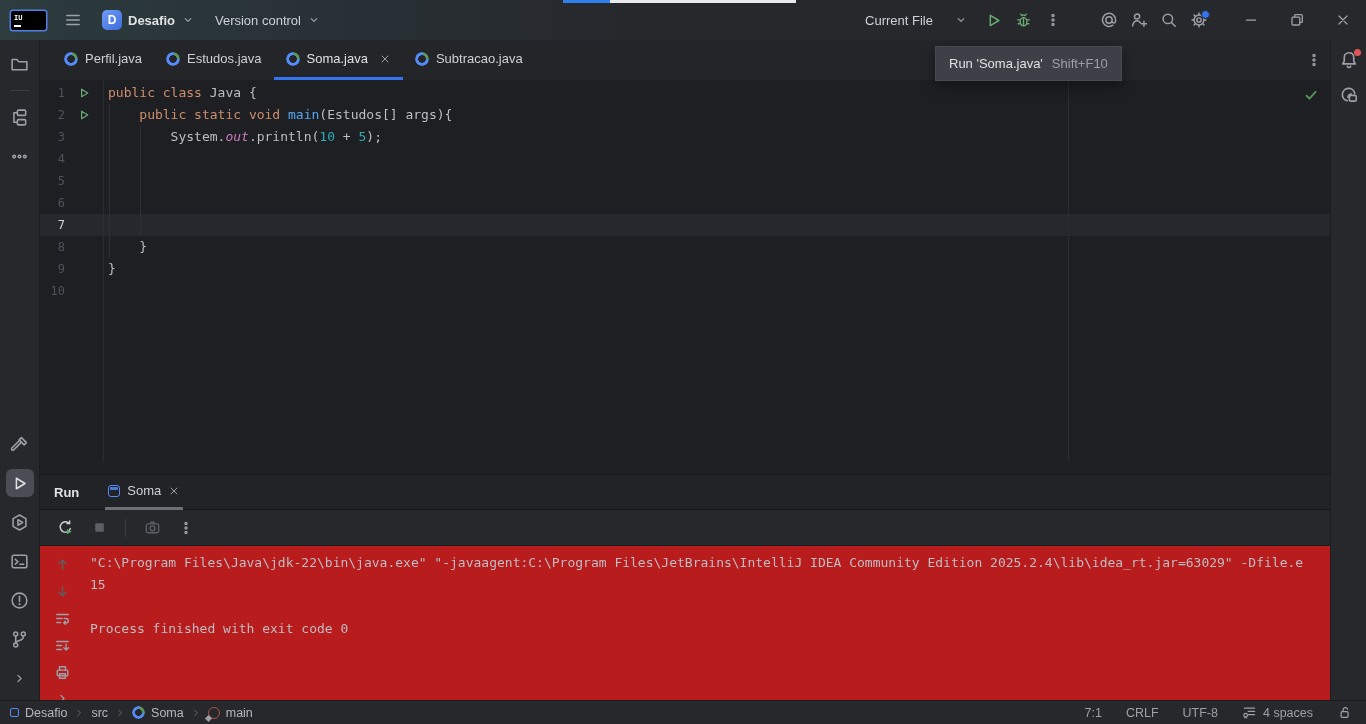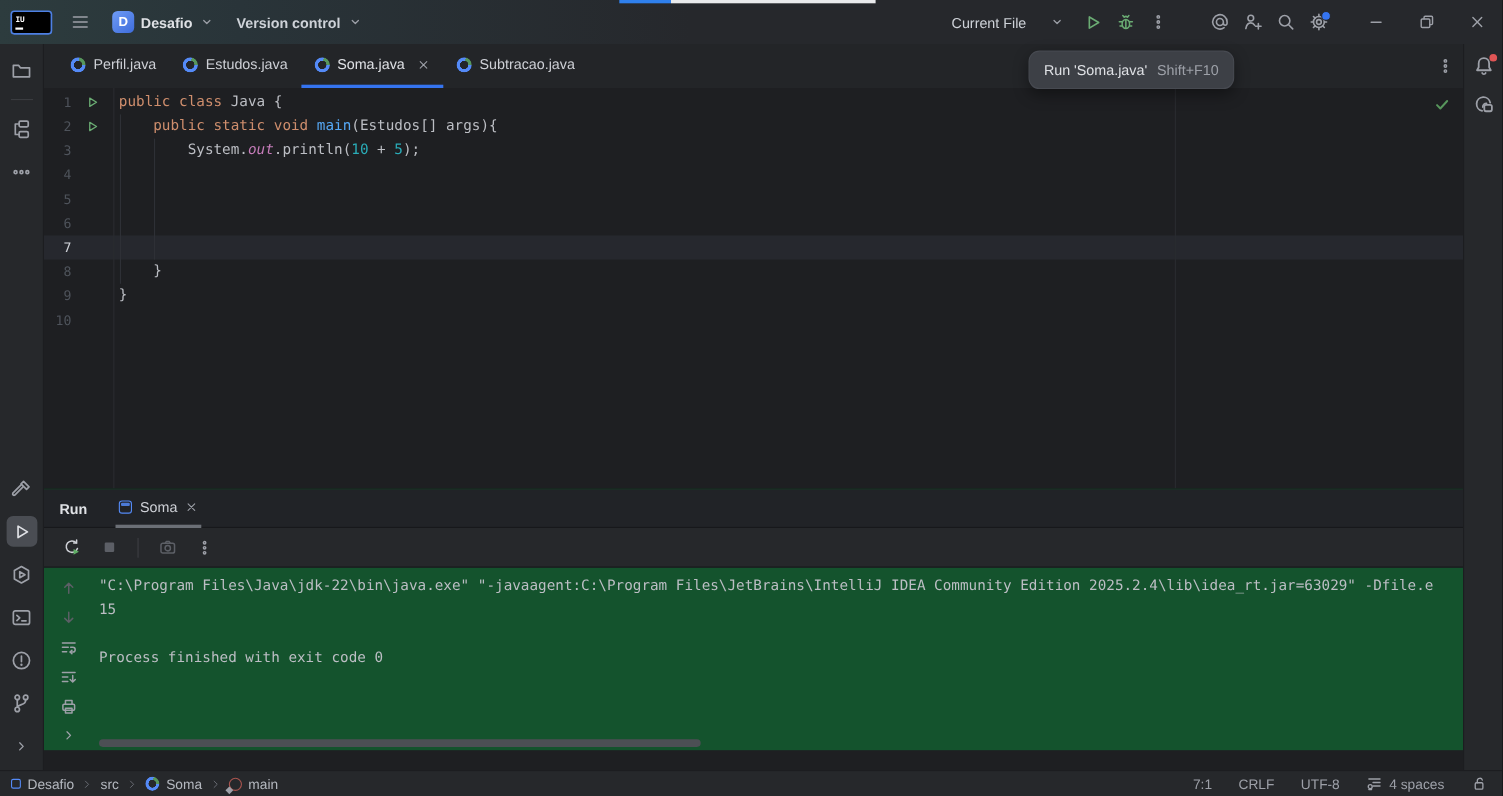--- a/index.html
+++ b/index.html
@@ -19,21 +19,21 @@
   .titlebar{position:absolute;left:0;top:0;width:1366px;height:40px;display:flex;align-items:center;
     background:linear-gradient(90deg,#2d3c3e 0%,#293439 16%,#26282c 46%,#26282c 100%);}
   .tb-left{display:flex;align-items:center;padding-left:11px}
   .logo{width:35px;height:19px;background:#000;border-radius:2px;box-shadow:0 0 0 1.5px #4d80e4;
     color:#fff;font:700 7px "DejaVu Sans Mono",monospace;padding:3px 0 0 3px;box-sizing:border-box;position:relative}
   .logo::after{content:"";position:absolute;left:3px;bottom:3px;width:7px;height:1.8px;background:#fff}
   .ibtn{width:30px;height:30px;display:flex;align-items:center;justify-content:center;border-radius:6px;flex:none}
   .chip{display:flex;align-items:center;gap:6px;color:#dfe1e5;font-weight:600}
   .avatar{width:20px;height:20px;border-radius:5px;background:linear-gradient(140deg,#6f9cf6,#3e6cdb);
     color:#fff;font-weight:700;font-size:12px;display:flex;align-items:center;justify-content:center}
-  .vcs{color:#ced2d8;font-weight:700;margin-left:20px}
+  .vcs{color:#ced2d8;font-weight:400;margin-left:20px}
   .tb-right{margin-left:auto;display:flex;align-items:center}
   .runcfg{display:flex;gap:21px;color:#ced2d8;margin-right:10px}
   .gearwrap{position:relative}
   .bluedot{position:absolute;top:5px;right:4px;width:7px;height:7px;border-radius:50%;background:#3574f0;border:1.5px solid #26282c}
   .wbtn{width:46px;height:40px;display:flex;align-items:center;justify-content:center}
   .grp-gap{width:26px}
 
   
   .activitybar{position:absolute;left:0;top:40px;width:40px;height:660px;background:#26282b;border-right:1px solid #1c1d20;
     display:flex;flex-direction:column;align-items:center;padding-top:10px;box-sizing:border-box}
@@ -76,21 +76,21 @@
   .erow.caret .lnum{color:#d0d3d9}
   .lrun{width:38px;flex:none;display:flex;align-items:center;justify-content:center}
   .lcode{padding-left:5px;white-space:pre}
   .kw{color:#cf8e6d}.fn{color:#56a8f5}.fld{color:#c77dbb;font-style:italic}.num{color:#2aacb8}.pl{color:#bcbec4}
   .gutborder{position:absolute;left:63px;top:0;bottom:0;width:1px;background:#2a2c30}
   .iguide{position:absolute;width:1px;background:#2e3036}
   .wrapguide{position:absolute;left:1028px;top:0;height:382px;width:1px;background:#2a2c30}
   .inspect{position:absolute;right:11px;top:7px}
 
   
-  .runpanel{position:absolute;left:40px;top:444px;width:1290px;height:238px;background:#14532d;border-top:1px solid #191a1d;box-sizing:border-box}
+  .runpanel{position:absolute;left:40px;top:474px;width:1290px;height:238px;background:#b91c1c;border-top:1px solid #191a1d;box-sizing:border-box}
   .rp-header{height:35px;display:flex;align-items:center;background:#212327;border-bottom:1px solid #17181b;box-sizing:border-box}
   .rp-title{font-weight:700;color:#dfe1e5;padding-left:14px}
   .rp-tab{margin-left:26px;height:35px;display:flex;align-items:center;gap:7px;color:#ced0d6;
     border-bottom:3px solid #6b6f76;box-sizing:border-box;padding:0 3px}
   .rp-toolbar{height:36px;background:#26282b;display:flex;align-items:center;gap:8px;padding-left:12px;border-bottom:1px solid #17181b;box-sizing:border-box}
   .vsep{width:1px;height:18px;background:#3c3e43;margin:0 5px}
   .rp-body{position:absolute;top:72px;bottom:0;left:0;right:0;display:flex}
   .rp-gutter{width:44px;display:flex;flex-direction:column;align-items:center;padding-top:9px;gap:10px;flex:none}
   #console{flex:1;padding:5px 0 0 6px;font-family:"DejaVu Sans Mono","Liberation Mono",monospace;font-size:13px;color:#bcbec4;overflow:hidden}
   .cline{height:22px;line-height:22px;white-space:pre}
@@ -100,21 +100,21 @@
   
   .statusbar{position:absolute;left:0;bottom:0;width:1366px;height:24px;background:#26282b;border-top:1px solid #1c1d20;
     display:flex;align-items:center;color:#9da0a8;font-size:12.5px;padding:0 14px 0 10px;box-sizing:border-box}
   #crumbs{display:flex;align-items:center;gap:7px}
   .crumb{display:flex;align-items:center;gap:6px;color:#b4b8bf}
   .sb-right{margin-left:auto;display:flex;align-items:center;gap:24px}
   .sb-item{display:flex;align-items:center;gap:6px}
 
   
   .tooltip{position:absolute;left:935px;top:46px;height:33px;display:flex;align-items:center;gap:9px;
-    background:#3d4046;border:1px solid #474a51;border-radius:10px;padding:0 13px;color:#dfe1e5;
+    background:#3d4046;border:1px solid #474a51;border-radius:0;padding:0 13px;color:#dfe1e5;
     box-shadow:0 5px 14px rgba(0,0,0,.4);z-index:50}
   .tooltip .shortcut{color:#9da0a8}
 </style>
 </head>
 <body>
 
 <div id="app">
 
   <div class="ps ps-blue"></div>
   <div class="ps ps-white"></div>

